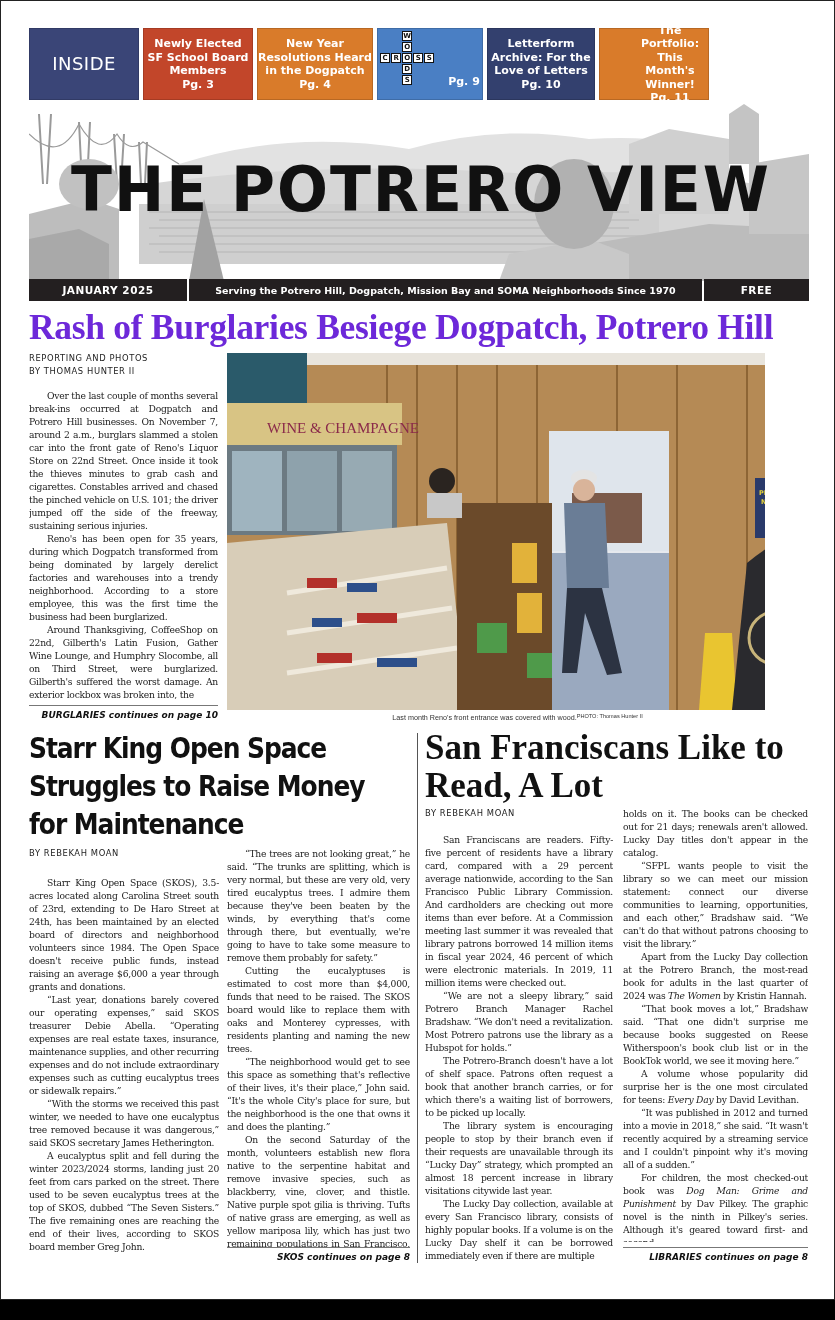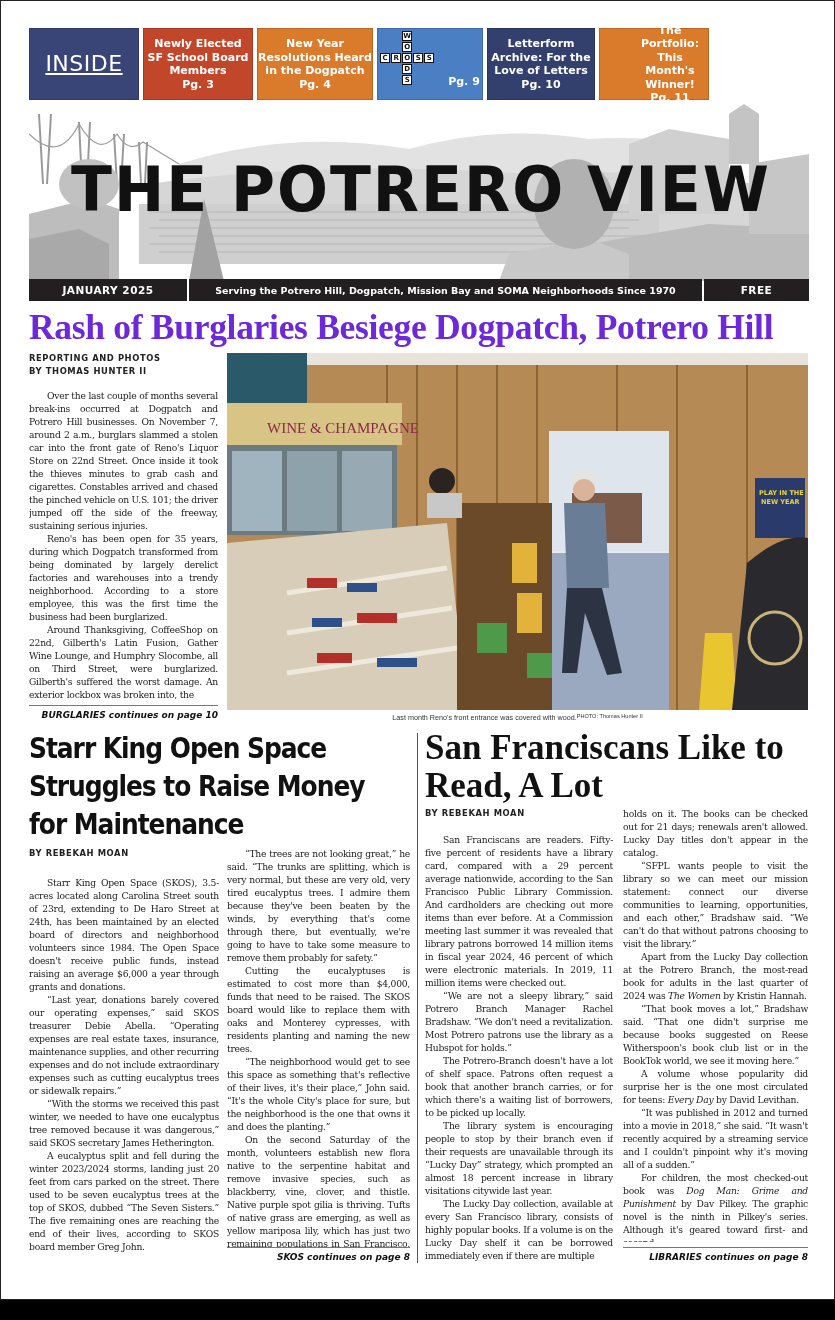--- a/index.html
+++ b/index.html
@@ -10,21 +10,21 @@
     font-family: "DejaVu Serif", serif; color: #222;
   }
   
   .inside-strip { position: absolute; left: 28px; top: 27px; width: 780px; height: 72px; display: flex; gap: 4px; }
   .teaser {
     height: 72px; display: flex; flex-direction: column; align-items: center; justify-content: center;
     color: #fff; font-family: "DejaVu Sans", sans-serif; font-weight: bold; font-size: 11px; line-height: 13.5px;
     text-align: center; border: 1px solid rgba(0,0,0,0.15);
   }
   .teaser .it { font-style: italic; }
-  .teaser.inside { width: 110px; font-weight: normal; font-size: 22px; letter-spacing: 0.5px; text-decoration: underline; }
+  .teaser.inside { width: 110px; font-weight: normal; font-size: 18px; letter-spacing: 0.5px; }
   .teaser.t1 { width: 110px; }
   .teaser.t2 { width: 110px; }
   .teaser.t3 { width: 116px; }
   .teaser.t4 { width: 106px; flex-direction: row; gap: 6px; }
   .teaser.t5 { width: 108px; }
   .teaser.t6 { width: 110px; padding-left: 32px; }
   .xw { position: relative; width: 62px; height: 66px; }
   .xw span {
     position: absolute; width: 10px; height: 10px; background: #fff; border: 1px solid #111;
     color: #111; font-size: 7px; line-height: 8px; text-align: center; font-weight: bold;
@@ -47,36 +47,36 @@
   .dl-date { width: 158px; }
   .dl-tag { width: 513px; font-size: 9.5px !important; letter-spacing: 0 !important; }
   .dl-free { width: 105px; }
   
   .lead-hed {
     position: absolute; left: 28px; top: 306px; width: 780px;
     font-family: "Liberation Serif", serif; font-size: 35.5px; line-height: 40px; color: #6d28d9; white-space: nowrap;
     letter-spacing: -0.3px;
   }
   .byline {
-    font-family: "DejaVu Sans", sans-serif; font-weight: bold; font-size: 8.4px; line-height: 13px; letter-spacing: 0.6px; color: #222;
+    font-family: "DejaVu Sans", sans-serif; font-weight: normal; font-size: 8.4px; line-height: 13px; letter-spacing: 0.6px; color: #222;
   }
   .lead-byline { position: absolute; left: 28px; top: 351px; width: 190px; }
   .body {
     font-family: "DejaVu Serif", serif; font-size: 9.2px; line-height: 13px; color: #222; text-align: justify;
     hyphens: auto;
   }
   .body p { text-indent: 18px; }
   .lead-body { position: absolute; left: 28px; top: 388px; width: 189px; height: 310px; overflow: hidden; letter-spacing: -0.25px; }
   .jump {
     font-family: "DejaVu Sans", sans-serif; font-style: italic; font-weight: bold; font-size: 9px; text-align: right; color: #111;
     border-top: 1px solid #777; padding-top: 4px;
   }
   .lead-jump { position: absolute; left: 28px; top: 704px; width: 189px; }
   
-  .photo { position: absolute; left: 226px; top: 352px; width: 581px; height: 357px; overflow: hidden; background: #0ea5e9; text-align: center; }
+  .photo { position: absolute; left: 226px; top: 352px; width: 538px; height: 357px; overflow: hidden; background: #0ea5e9; text-align: center; }
   .caption { position: absolute; left: 226px; top: 712px; width: 581px; display: flex; justify-content: center;
     font-family: "Liberation Sans", sans-serif; font-size: 7.2px; color: #333; }
   .caption .credit { font-size: 5.6px; }
   
   .sk-hed {
     position: absolute; left: 28px; top: 728px; width: 380px;
     font-family: "DejaVu Sans", sans-serif; font-weight: bold; font-size: 29px; line-height: 38px; color: #111;
     letter-spacing: -1.2px; transform-origin: left top; transform: scaleX(0.86);
     width: 440px;
   }

